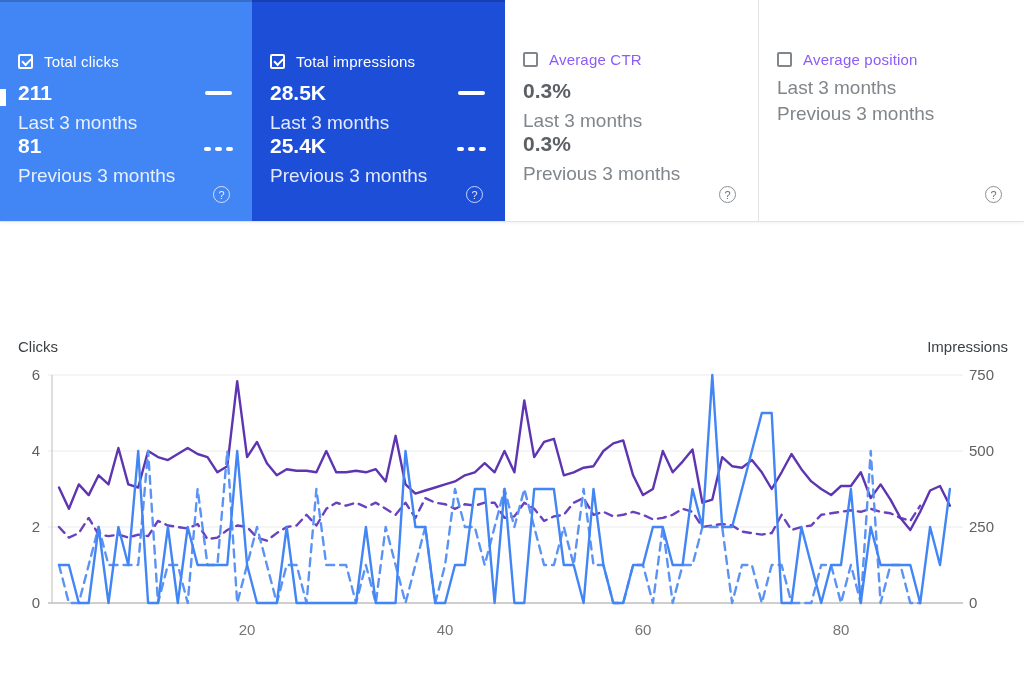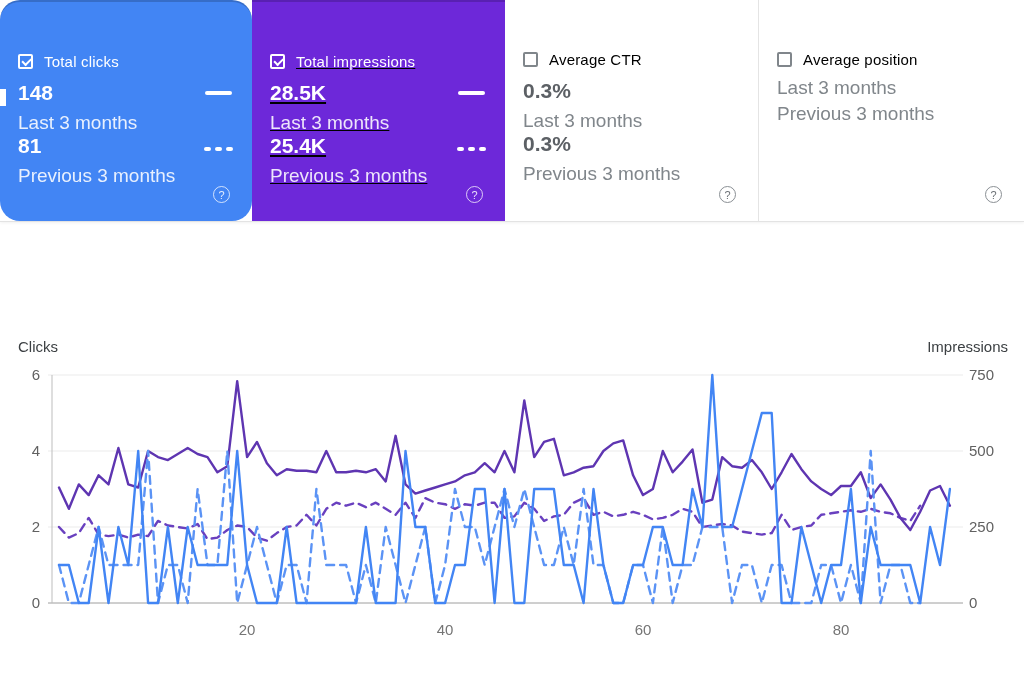--- a/index.html
+++ b/index.html
@@ -4,35 +4,35 @@
 <style>
   html,body{margin:0;padding:0;background:#fff;}
   body{width:1024px;height:690px;position:relative;overflow:hidden;
        font-family:"Liberation Sans", sans-serif;-webkit-font-smoothing:antialiased;}
 
   
   .cards{position:absolute;left:0;top:0;width:1024px;height:221px;display:flex;
          border-bottom:1px solid #e3e3e3;box-shadow:0 1px 3px rgba(0,0,0,0.06);}
   .card{position:relative;height:221px;box-sizing:border-box;padding:50px 0 0 18px;flex:0 0 auto;}
   .card.colored{border-top:2px solid rgba(0,0,0,0.18);}
-  .card1{width:252px;border-radius:20px;}
+  .card1{width:252px;}
   .card2{width:253px;}
   .card3{width:253px;background:#fff;}
   .card4{width:266px;background:#fff;border-left:1px solid #e4e4e4;}
   .notch{position:absolute;left:0;top:87px;width:6px;height:17px;background:#fff;}
 
   .cbrow{display:flex;align-items:center;height:18px;margin-bottom:12px;}
   .cb{width:15px;height:15px;border-radius:2px;box-sizing:border-box;position:relative;flex:0 0 auto;cursor:pointer;}
   .cb.checked{border:2px solid #fff;}
   .cb.checked::after{content:"";position:absolute;left:2px;top:2.5px;width:7px;height:3.5px;
       border-left:2px solid #fff;border-bottom:2px solid #fff;transform:rotate(-45deg);}
   .cb.unchecked{border:2px solid #80868b;background:#fff;}
   .cblabel{margin-left:11px;font-size:15px;letter-spacing:.2px;}
   .card.colored .cblabel{color:#fff;}
-  .card.plain .cblabel{color:#000000;}
+  .card.plain .cblabel{color:#8b5cf6;}
 
   .val{font-size:21px;font-weight:700;line-height:22px;margin-top:8px;}
   .per{font-size:19px;line-height:15px;margin-top:11px;}
   .card.colored .val{color:#fff;}
   .card.colored .per{color:rgba(255,255,255,0.88);}
   .card.plain .val{color:#5c6065;}
   .card.plain .per{color:#80868b;}
   .val.second{margin-top:5px;}
 
   .ind-solid{position:absolute;right:20px;top:89px;width:27px;height:4px;border-radius:2px;background:#fff;}
@@ -52,34 +52,34 @@
 <body>
 
 <div class="cards">
 
   <div class="card colored card1" style="background: rgb(66, 133, 244);">
     <div class="notch"></div>
     <div class="cbrow">
       <span class="cb checked"></span>
       <span class="cblabel">Total clicks</span>
     </div>
-    <div class="val">148</div>
+    <div class="val">211</div>
     <div class="per">Last 3 months</div>
     <div class="val second">81</div>
     <div class="per">Previous 3 months</div>
     <div class="ind-solid"></div>
     <div class="ind-dash">
         <span></span>
         <span></span>
         <span></span>
       </div>
     <div class="help">?</div>
   </div>
 
-  <div class="card colored card2" style="background: #6d28d9; text-decoration: underline;">
+  <div class="card colored card2" style="background: #1d4ed8;">
     <div class="cbrow">
       <span class="cb checked"></span>
       <span class="cblabel">Total impressions</span>
     </div>
     <div class="val">28.5K</div>
     <div class="per">Last 3 months</div>
     <div class="val second">25.4K</div>
     <div class="per">Previous 3 months</div>
     <div class="ind-solid"></div>
     <div class="ind-dash">

